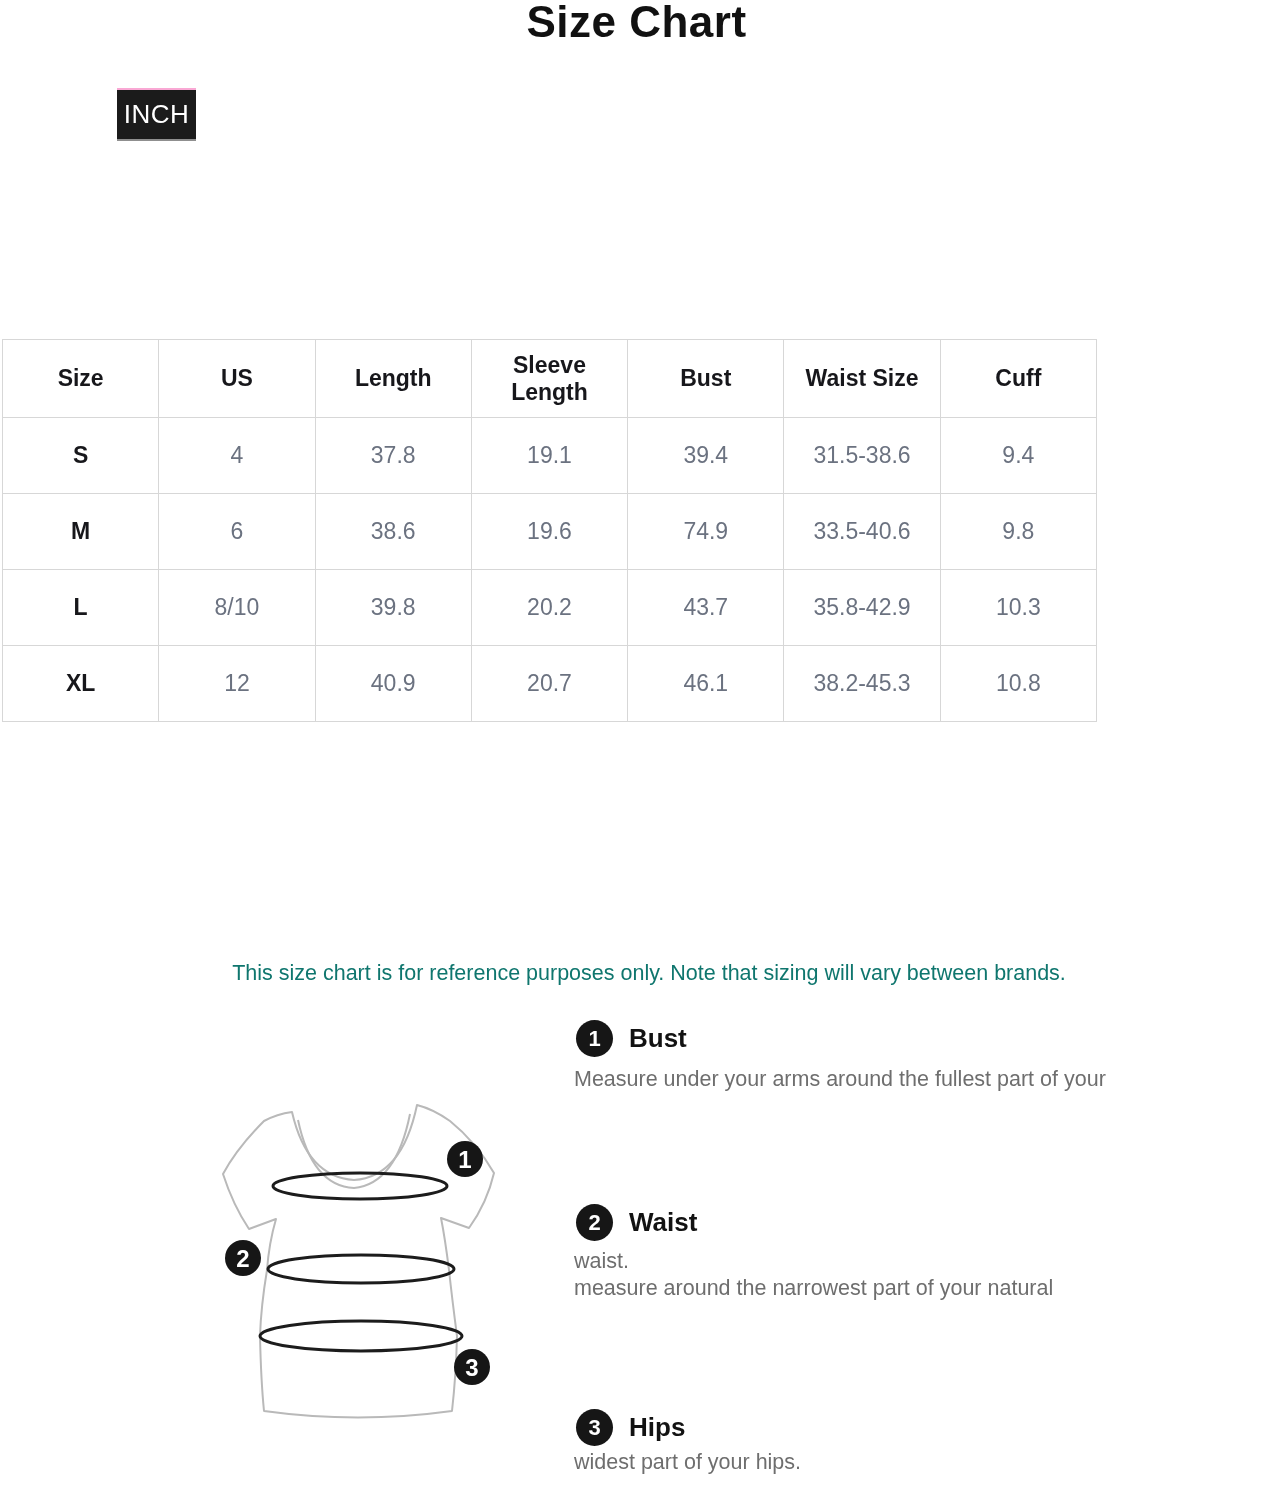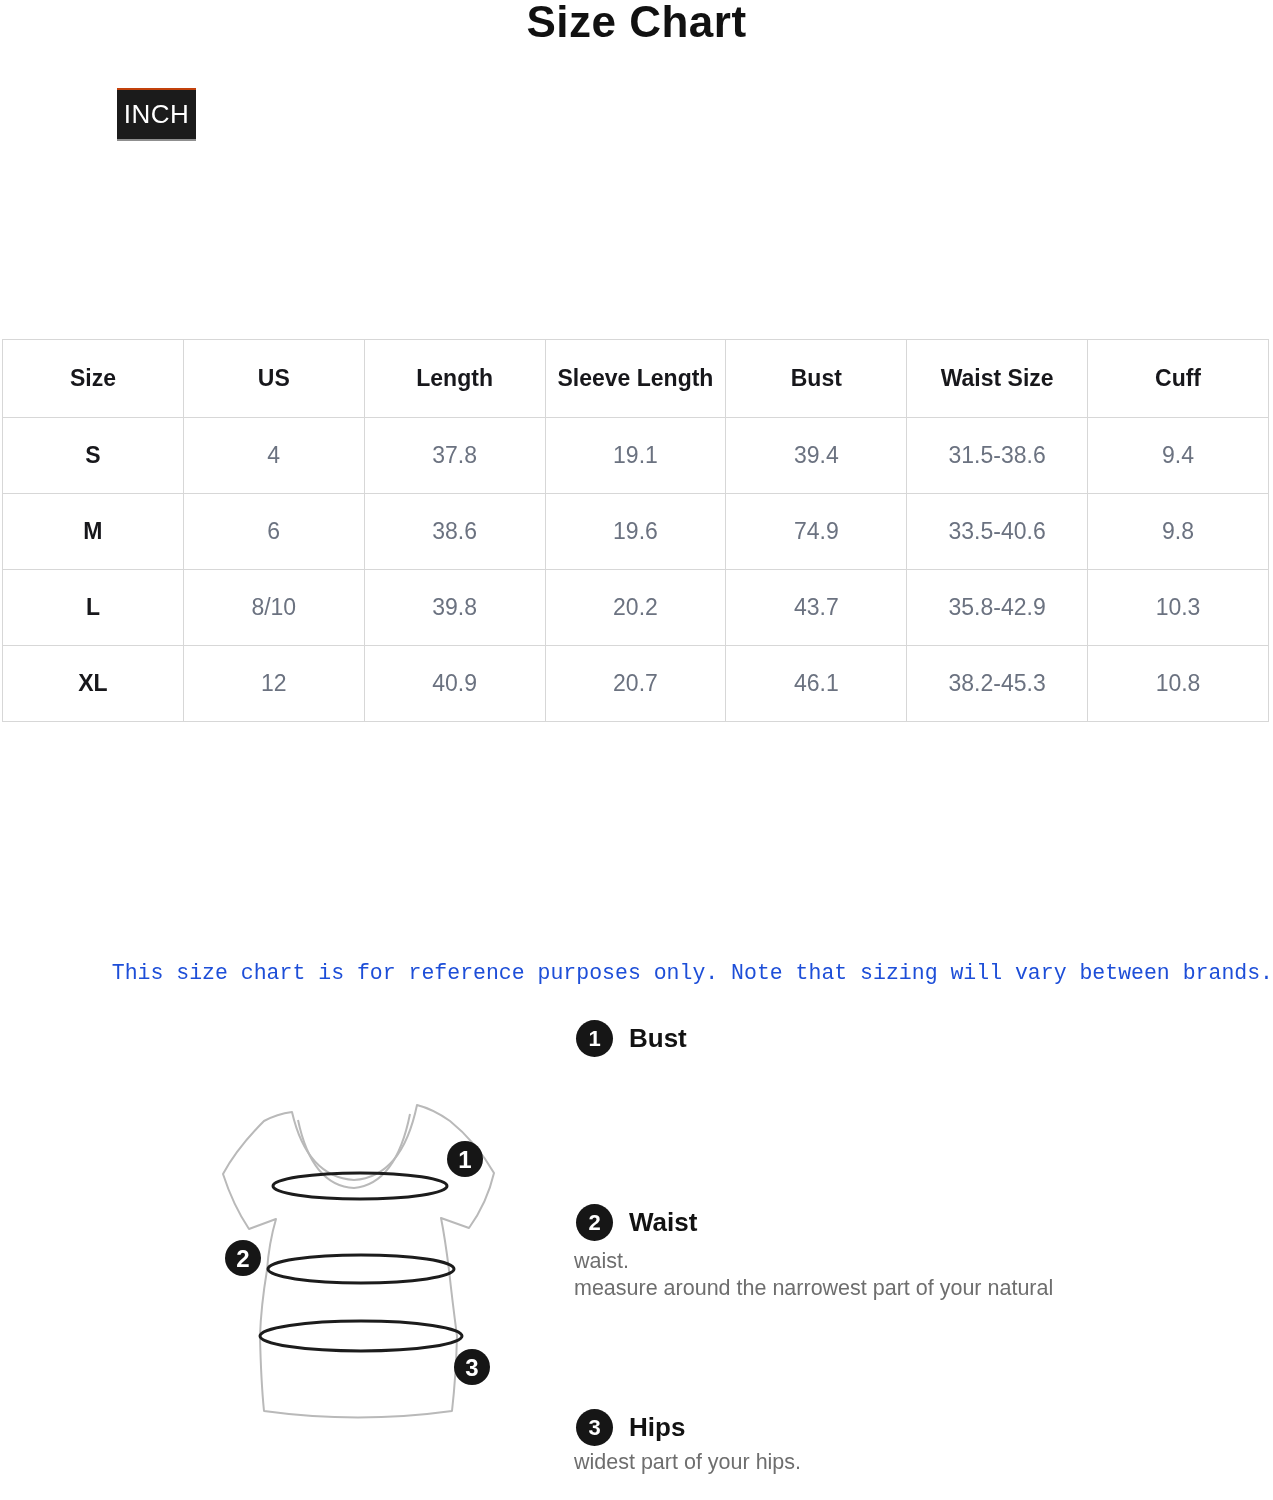--- a/index.html
+++ b/index.html
@@ -15,29 +15,29 @@
     position:absolute; top:-4px; left:0; right:0;
     margin:0; text-align:center;
     font-size:44px; line-height:52px; font-weight:bold; color:#111111;
     letter-spacing:0.5px;
   }
   
   .unit-badge {
     position:absolute; left:117px; top:88px;
     width:79px; height:53px;
     background:#1b1b1b; color:#ffffff;
-    border-top:2px solid #c2410c; border-bottom:2px solid #8f8f8f;
+    border-top:2px solid #f9a8d4; border-bottom:2px solid #8f8f8f;
     box-sizing:border-box;
     display:flex; align-items:center; justify-content:center;
     font-size:26px; letter-spacing:0.5px;
   }
   
   .size-table {
     position:absolute; top:339px; left:2px;
-    width:1267px; height:382px;
+    width:1095px; height:382px;
     border-collapse:collapse; table-layout:fixed;
   }
   .size-table th, .size-table td {
     border:1px solid #d7d7d7;
     text-align:center; vertical-align:middle;
     padding:0;
   }
   .size-table thead tr { height:78px; }
   .size-table tbody tr { height:76px; }
   .size-table th {
@@ -46,22 +46,22 @@
   .size-table td {
     font-size:23px; font-weight:normal; color:#6b7280;
   }
   .size-table td.size-cell { font-weight:bold; color:#17171b; }
   
   .note-clip {
     position:absolute; top:963px; left:25px; right:0;
     height:25px; overflow:hidden;
   }
   .note {
-    margin:-4px 0 0 0; text-align:right;
-    font-size:21.5px; line-height:28px; color:#1d4ed8;font-family:Liberation Mono, monospace;
+    margin:-4px 0 0 0; text-align:center;
+    font-size:21.5px; line-height:28px; color:#0f766e;
   }
   
   .tshirt-svg { position:absolute; left:180px; top:1080px; width:380px; height:400px; }
   .section-head {
     position:absolute; left:576px;
     display:flex; align-items:center; gap:16px; height:37px;
   }
   .head-1 { top:1020px; }
   .head-2 { top:1204px; }
   .head-3 { top:1409px; }
@@ -166,20 +166,21 @@
   <text class="svg-num" x="63" y="187">2</text>
   <circle cx="292" cy="287" r="18" fill="#161616"></circle>
   <text class="svg-num" x="292" y="296">3</text>
 </svg>
 
 <div class="section-head head-1">
   <span class="num-badge">1</span>
   <span class="section-title">Bust</span>
 </div>
 <div class="section-para para-1">
+  <div>Measure under your arms around the fullest part of your</div>
 </div>
 
 <div class="section-head head-2">
   <span class="num-badge">2</span>
   <span class="section-title">Waist</span>
 </div>
 <div class="section-para para-2">
   <div>waist.</div>
   <div>measure around the narrowest part of your natural</div>
 </div>

